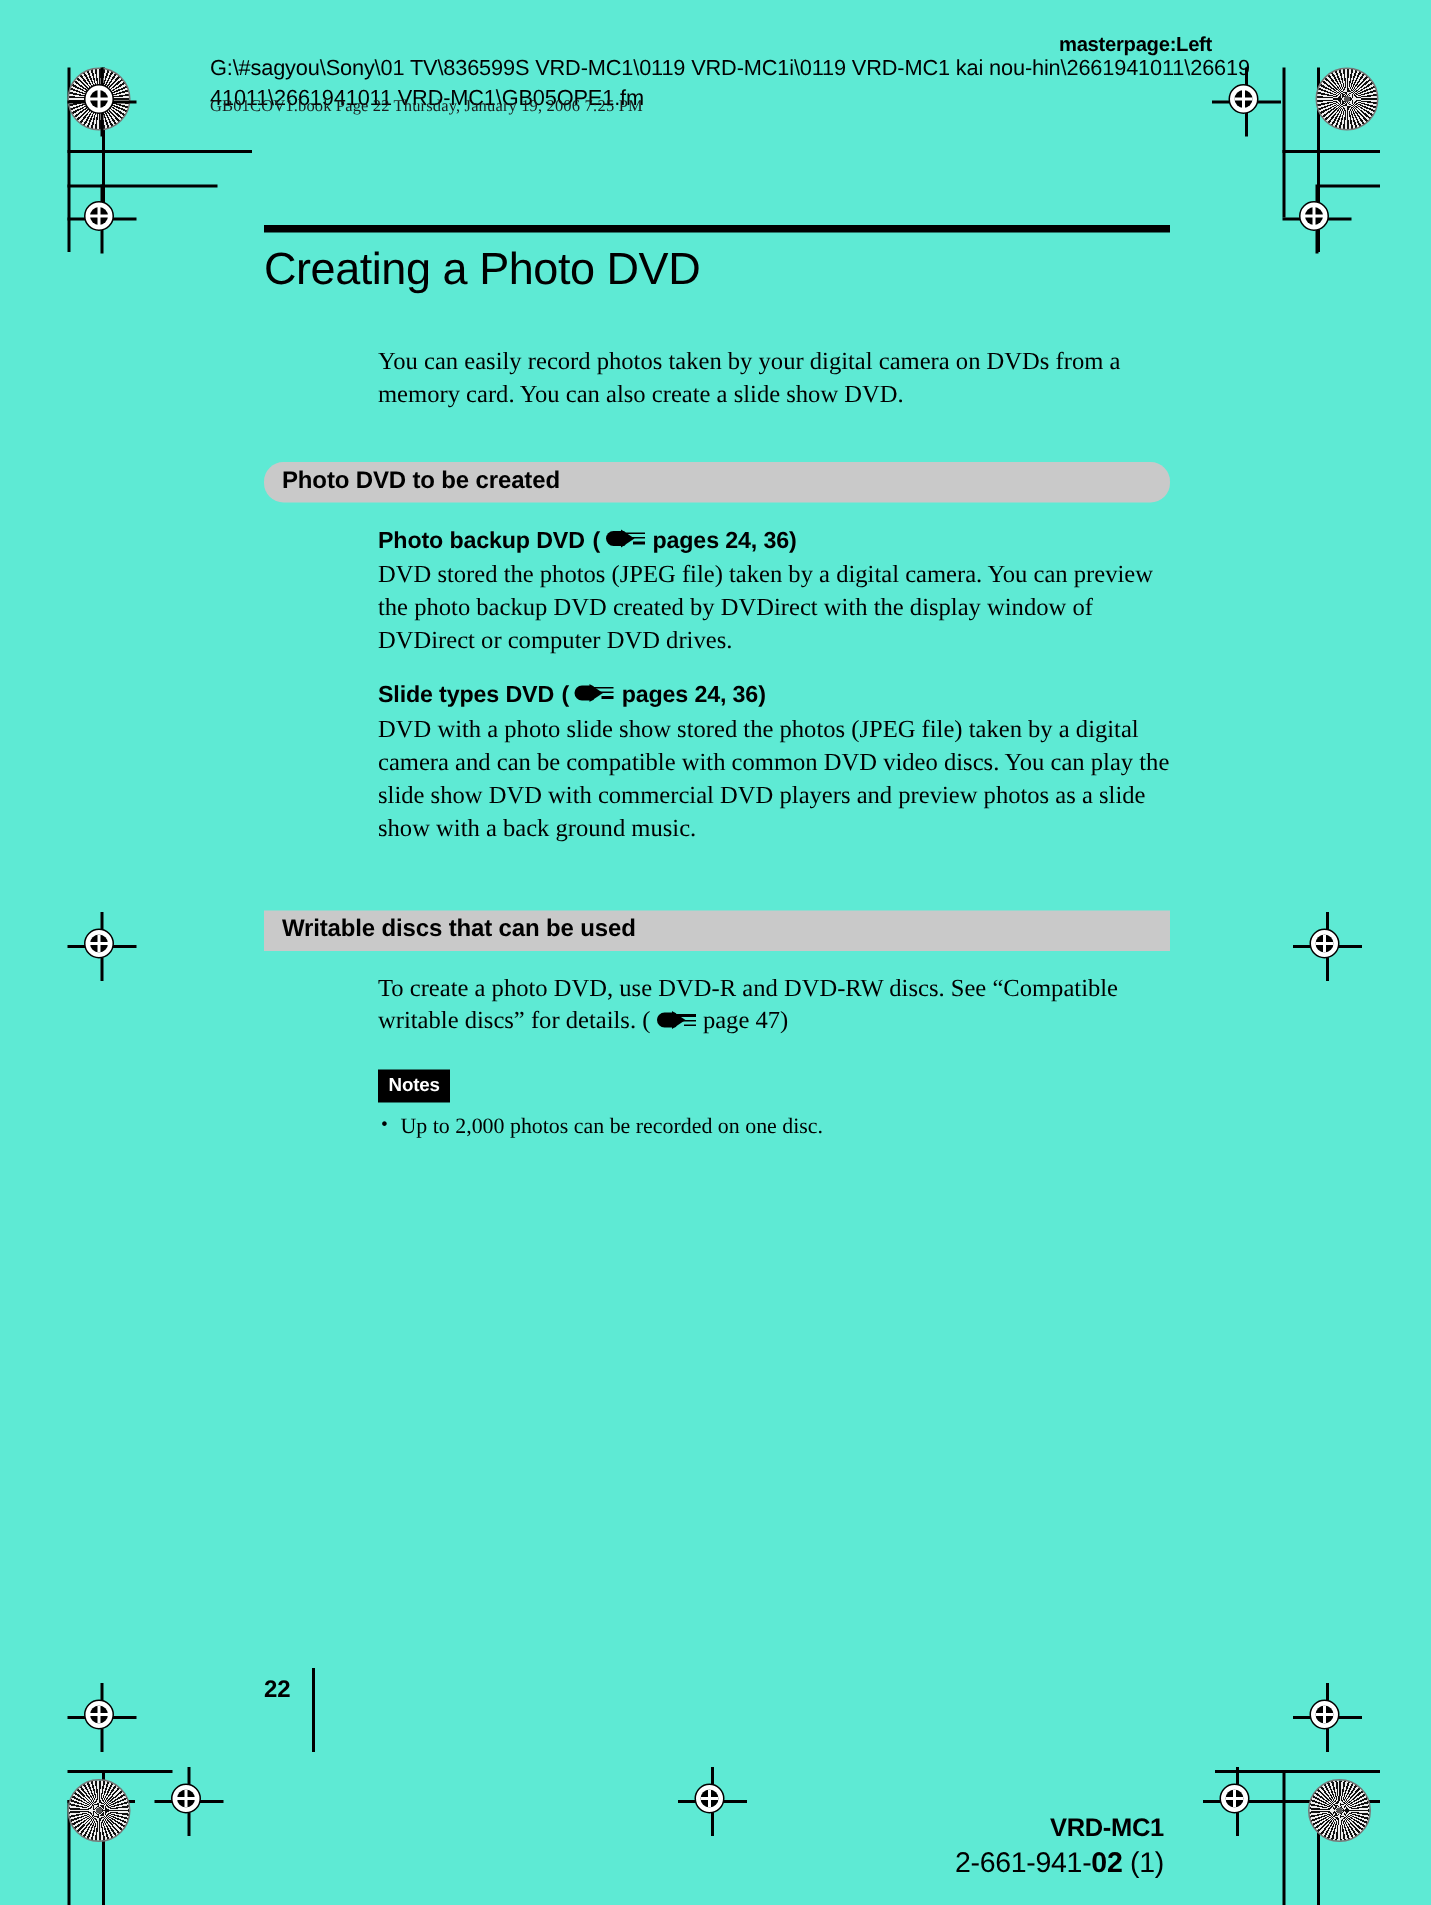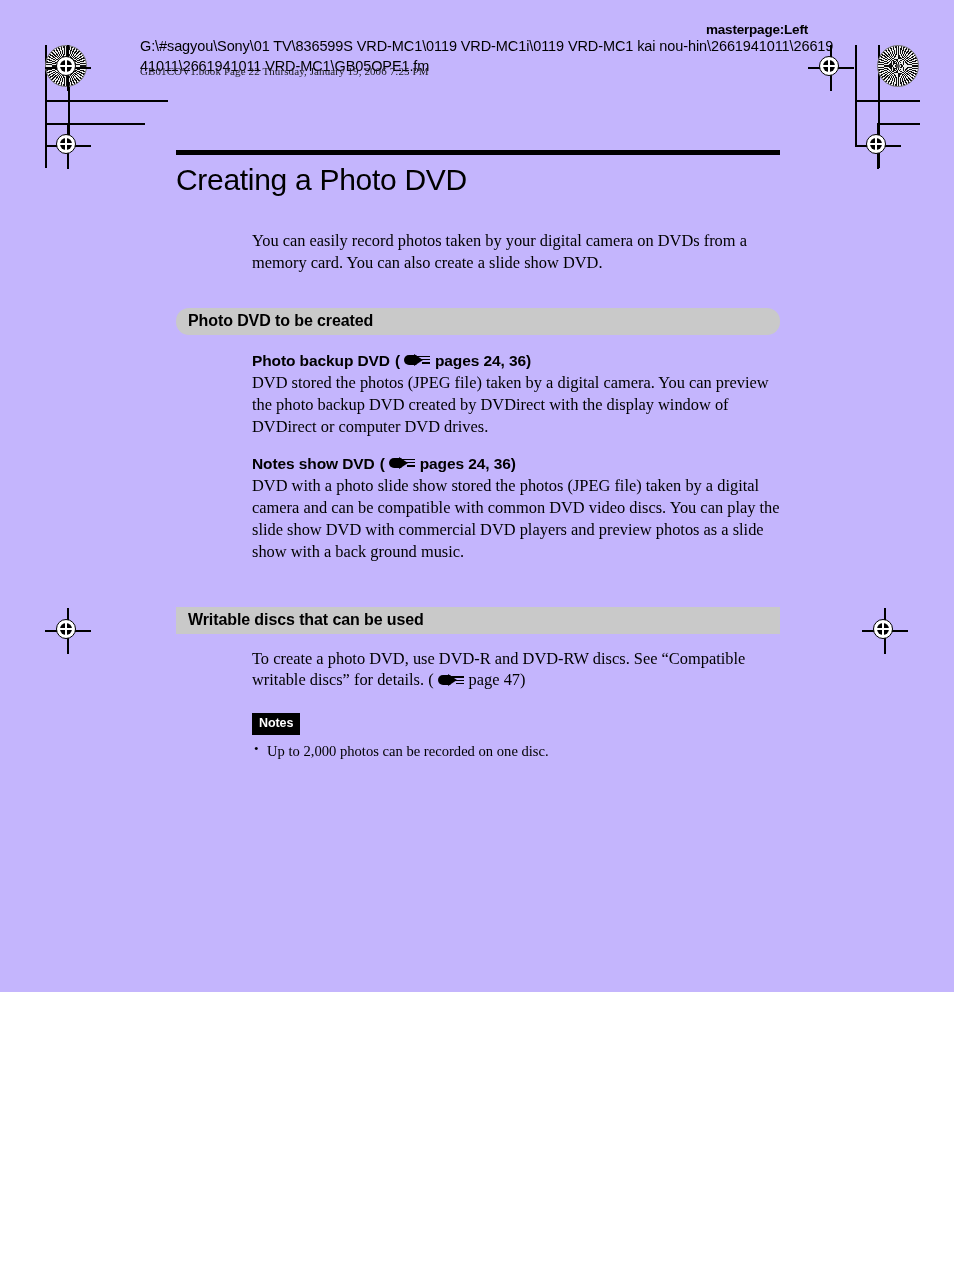--- a/index.html
+++ b/index.html
@@ -7,23 +7,23 @@
     padding: 0;
     background: #ffffff;
   }
   body {
     font-family: "Liberation Serif", "DejaVu Serif", serif;
     color: #000000;
   }
   .page {
     position: relative;
     width: 954px;
-    height: 992px;
+    height: 1270px;
     overflow: hidden;
-    background: #c4b5fd;
+    background: #5eead4;
   }
 
   
   .reg-cross {
     position: absolute;
     width: 46px;
     height: 46px;
   }
   .reg-cross .h {
     position: absolute;
@@ -243,41 +243,41 @@
     font-size: 13px;
   }
 
   
   .folio {
     position: absolute;
     left: 176px;
     top: 1118px;
     font-family: "Liberation Sans", "DejaVu Sans", sans-serif;
     font-weight: bold;
-    font-size: 19px;
+    font-size: 16px;
   }
   .folio-rule {
     position: absolute;
     left: 208px;
     top: 1112px;
     width: 1.6px;
     height: 56px;
     background: #000;
   }
   .colophon {
     position: absolute;
     right: 178px;
     top: 1208px;
     text-align: right;
     font-family: "Liberation Sans", "DejaVu Sans", sans-serif;
     line-height: 1.32;
   }
   .colophon .model {
-    font-weight: normal;
-    font-size: 14px;
+    font-weight: bold;
+    font-size: 17px;
     letter-spacing: -0.2px;
   }
   .colophon .partno {
     font-size: 19px;
     letter-spacing: -0.2px;
   }
   .colophon .partno b { font-weight: bold; }
 </style>
 </head>
 <body>
@@ -423,21 +423,21 @@
             <span class="ln ln2"></span>
             <span class="ln ln3"></span>
         </span>
         <span>pages 24, 36)</span>
       </div>
       <div class="para">DVD stored the photos (JPEG file) taken by a digital camera. You can preview the photo backup DVD created by DVDirect with the display window of DVDirect or computer DVD drives.</div>
     </div>
 
     <div class="body-block">
       <div class="sub-head">
-        <span>Notes show DVD</span>
+        <span>Slide types DVD</span>
         <span class="paren" style="margin-left:5px;">(</span>
         <span class="hand-icon">
           <span class="palm"></span>
             <span class="tip"></span>
           <span class="ln ln1"></span>
             <span class="ln ln2"></span>
             <span class="ln ln3"></span>
         </span>
         <span>pages 24, 36)</span>
       </div>

